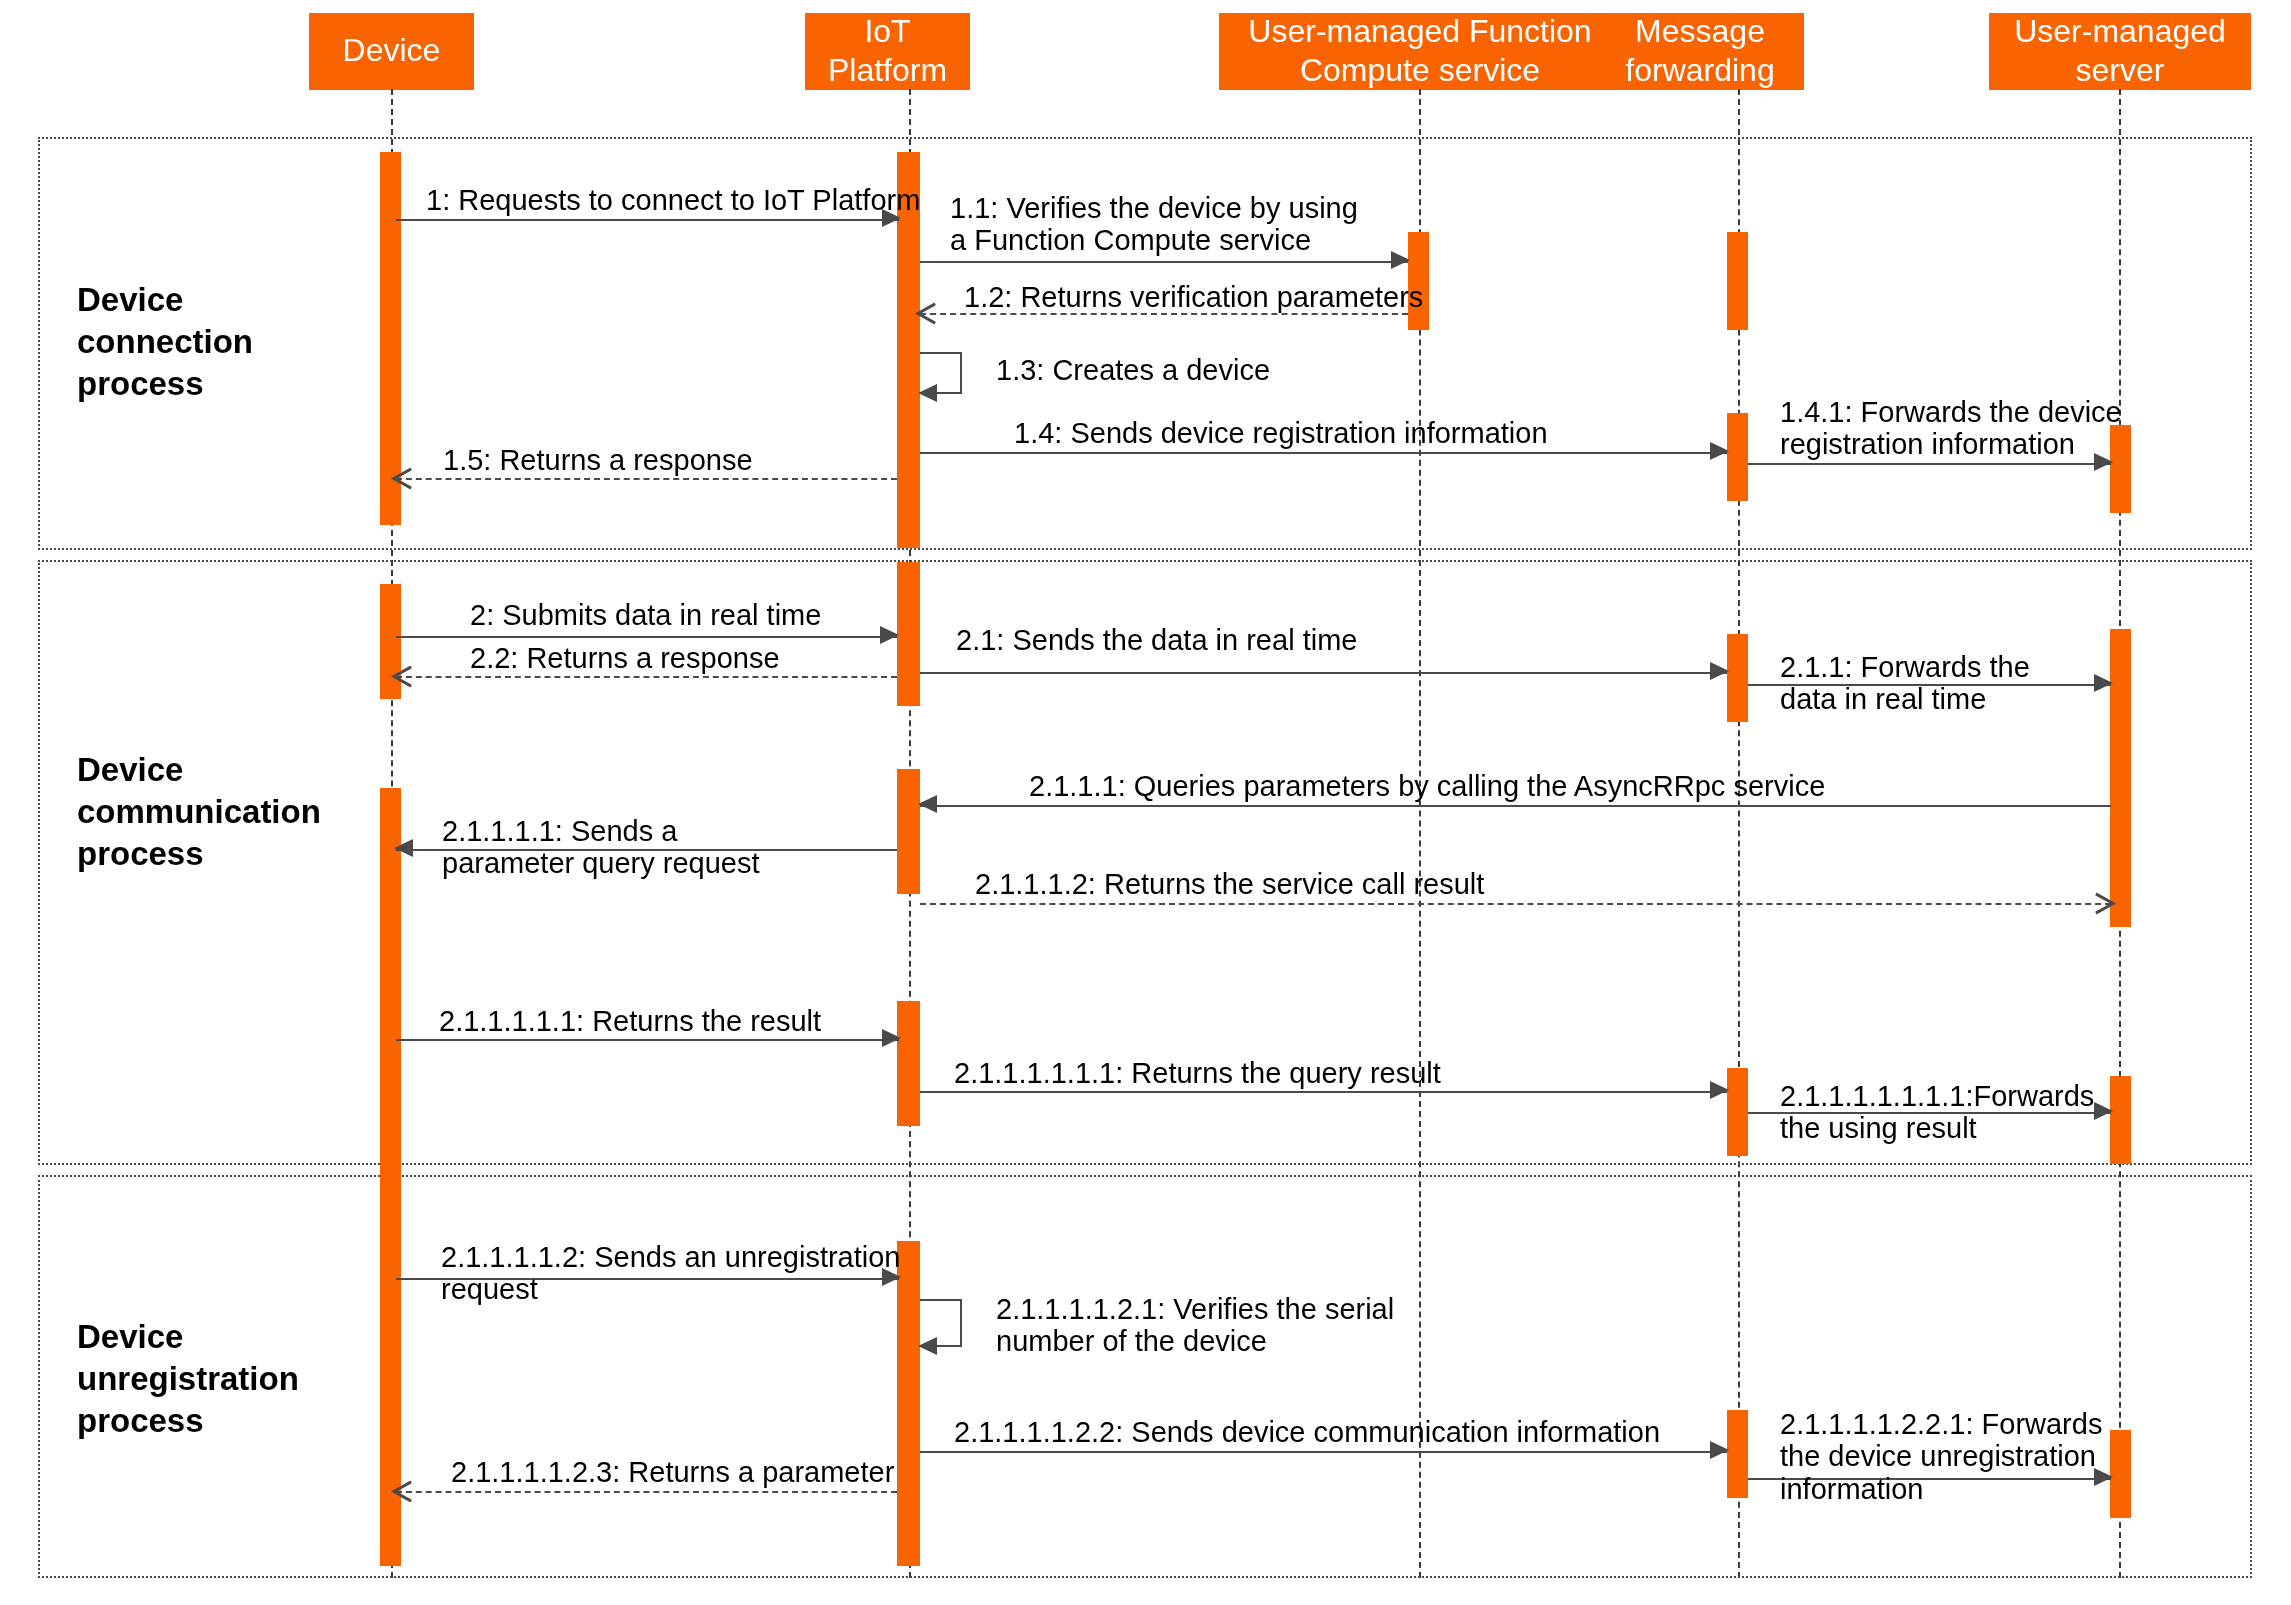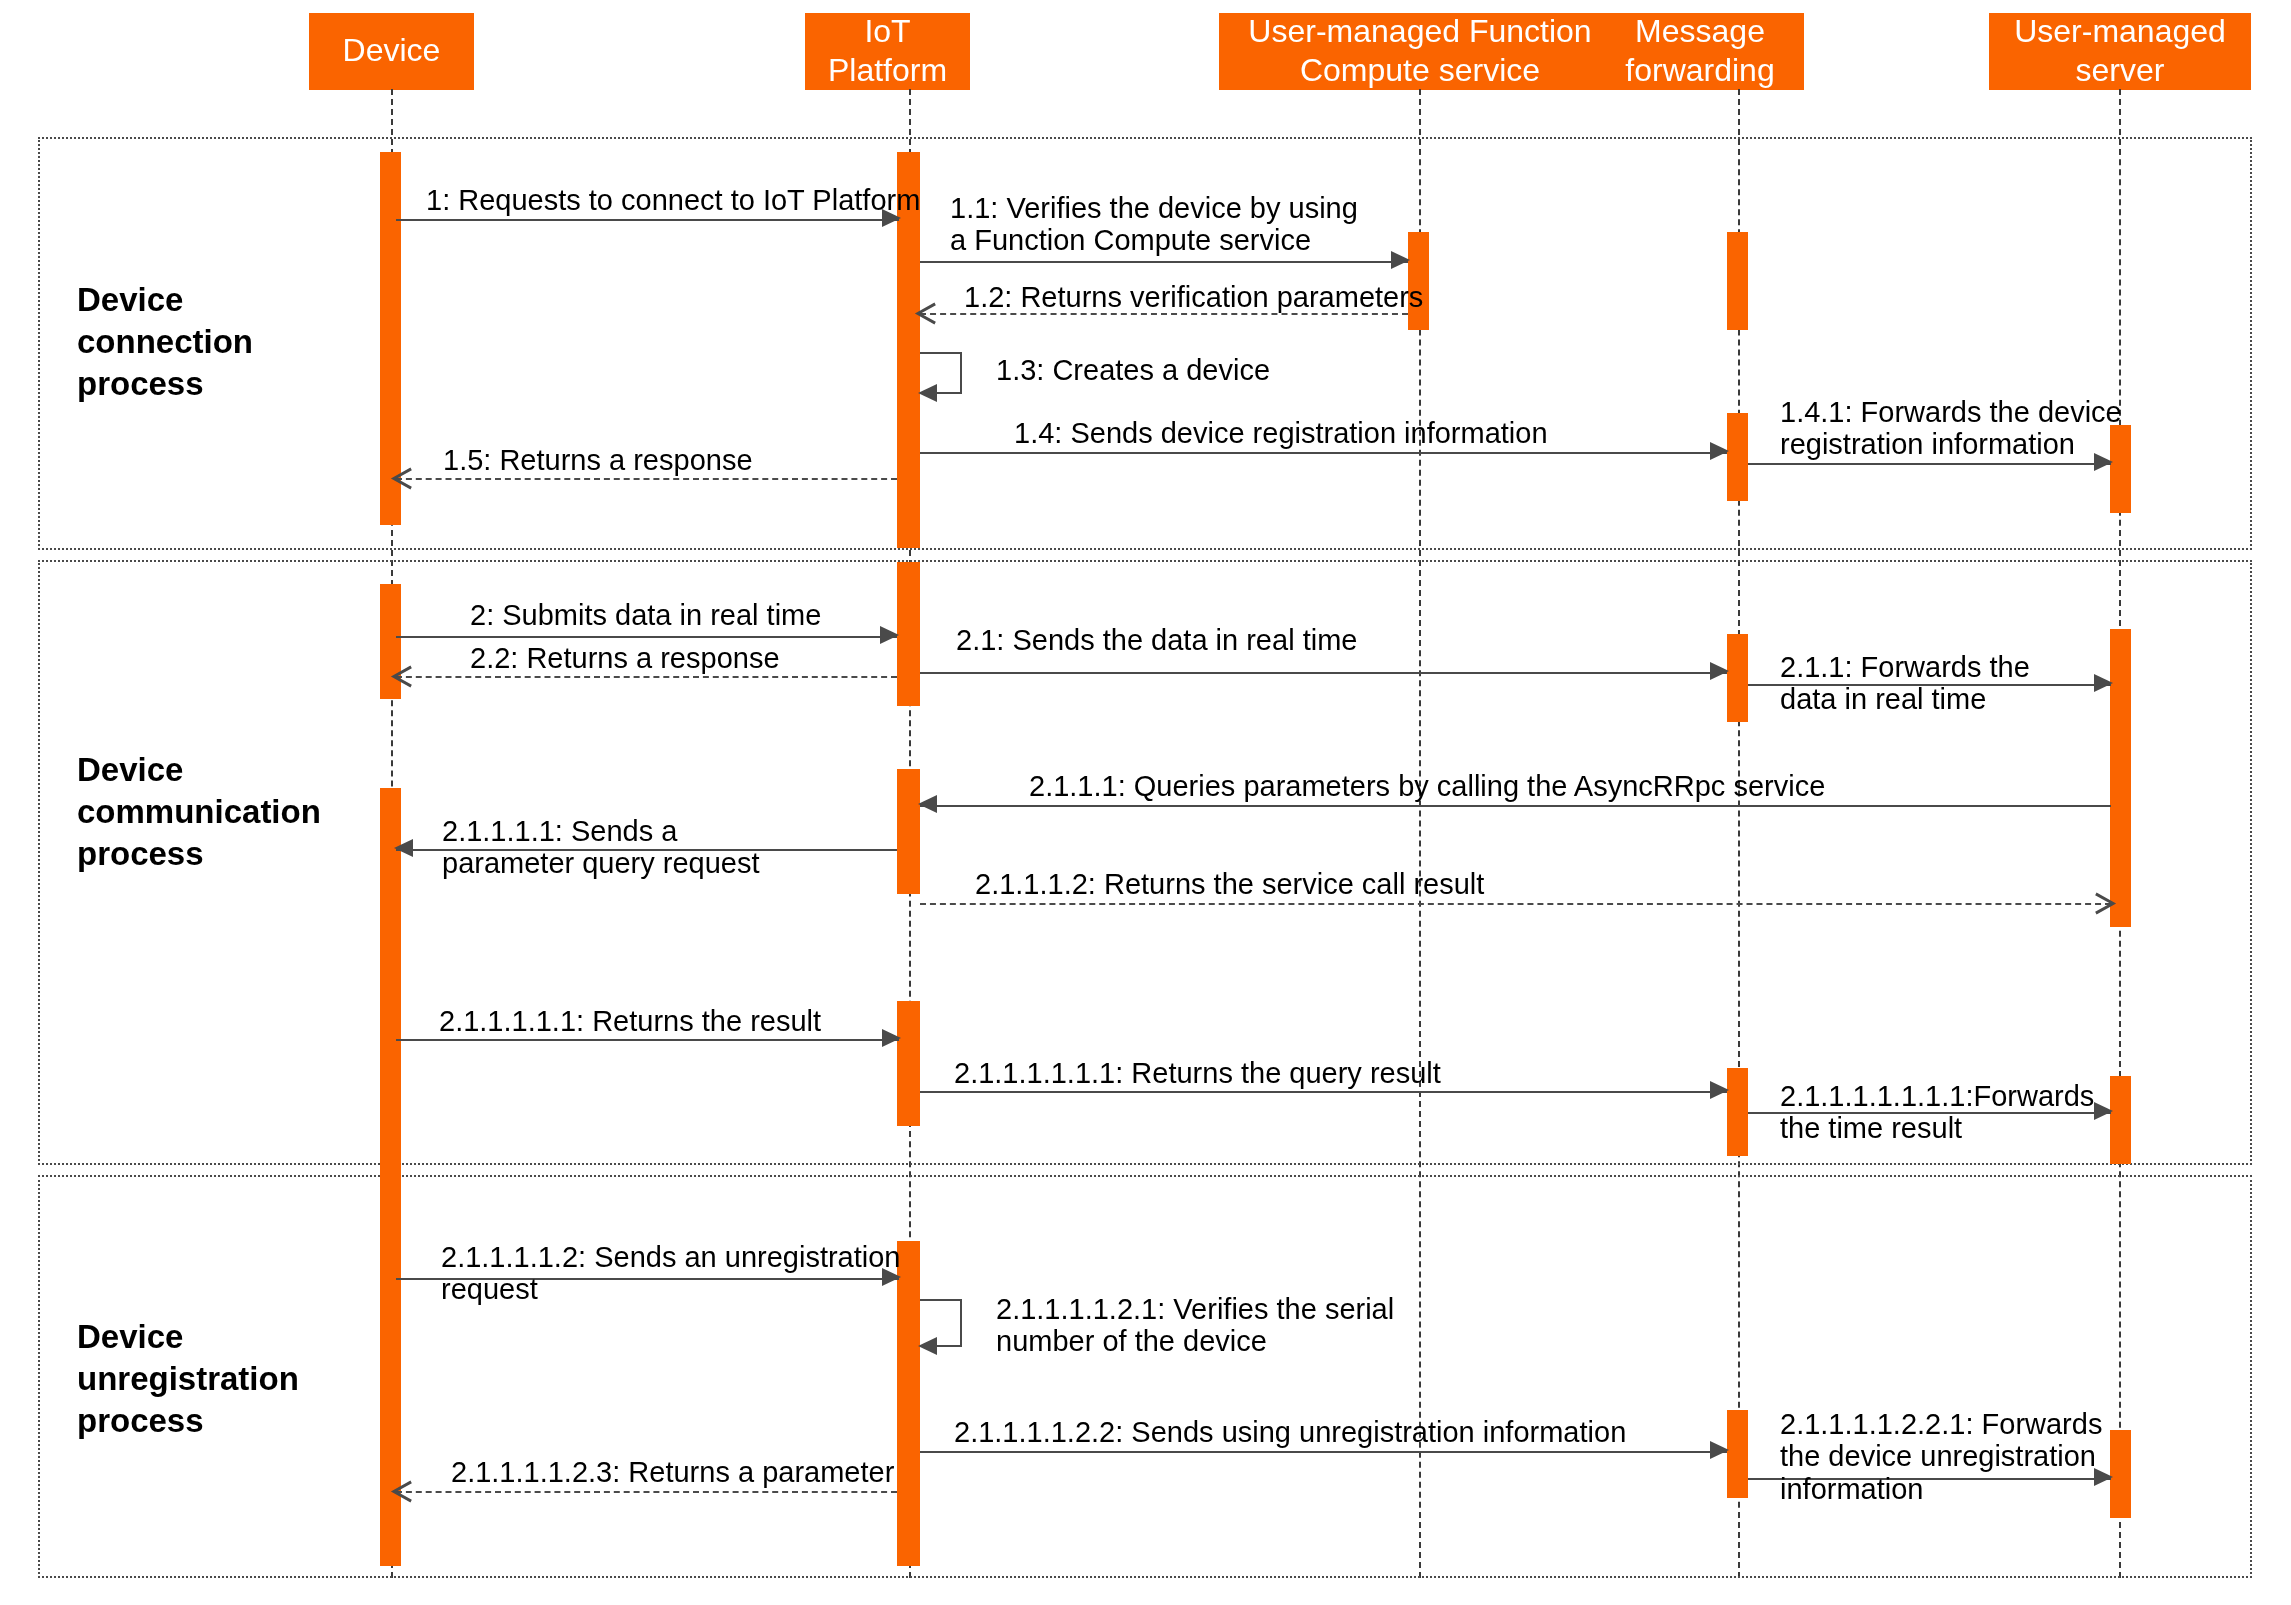--- a/index.html
+++ b/index.html
@@ -203,39 +203,39 @@
     <div class="line"></div>
       <div class="head"></div>
   </div>
   <div class="msglabel" style="left:930px;top:1057px;width:807px;">2.1.1.1.1.1.1: Returns the query result</div>
 
   <div class="msg right" style="left:1748px;top:1112px;width:363px;">
     <div class="line"></div>
       <div class="head"></div>
   </div>
   <div class="msglabel" style="left:1756px;top:1080px;width:365px;">2.1.1.1.1.1.1.1:Forwards
-the time result</div>
+the using result</div>
 
   <div class="msg right" style="left:396px;top:1278px;width:503px;">
     <div class="line"></div>
       <div class="head"></div>
   </div>
   <div class="msglabel" style="left:417px;top:1241px;width:519px;">2.1.1.1.1.2: Sends an unregistration
 request</div>
 
   <div class="selfmsg" style="left:920px;top:1299px;width:42px;height:48px;"></div>
   <div class="selfhead" style="left:918px;top:1337px;"></div>
   <div class="msglabel" style="left:972px;top:1293px;width:423px;">2.1.1.1.1.2.1: Verifies the serial
 number of the device</div>
 
   <div class="msg right" style="left:920px;top:1451px;width:807px;">
     <div class="line"></div>
       <div class="head"></div>
   </div>
-  <div class="msglabel" style="left:930px;top:1416px;width:845px;">2.1.1.1.1.2.2: Sends using unregistration information</div>
+  <div class="msglabel" style="left:930px;top:1416px;width:845px;">2.1.1.1.1.2.2: Sends device communication information</div>
 
   <div class="msg right" style="left:1748px;top:1478px;width:363px;">
     <div class="line"></div>
       <div class="head"></div>
   </div>
   <div class="msglabel" style="left:1756px;top:1408px;width:384px;">2.1.1.1.1.2.2.1: Forwards
 the device unregistration
 information</div>
 
   <div class="msg left dashed" style="left:396px;top:1491px;width:501px;">

